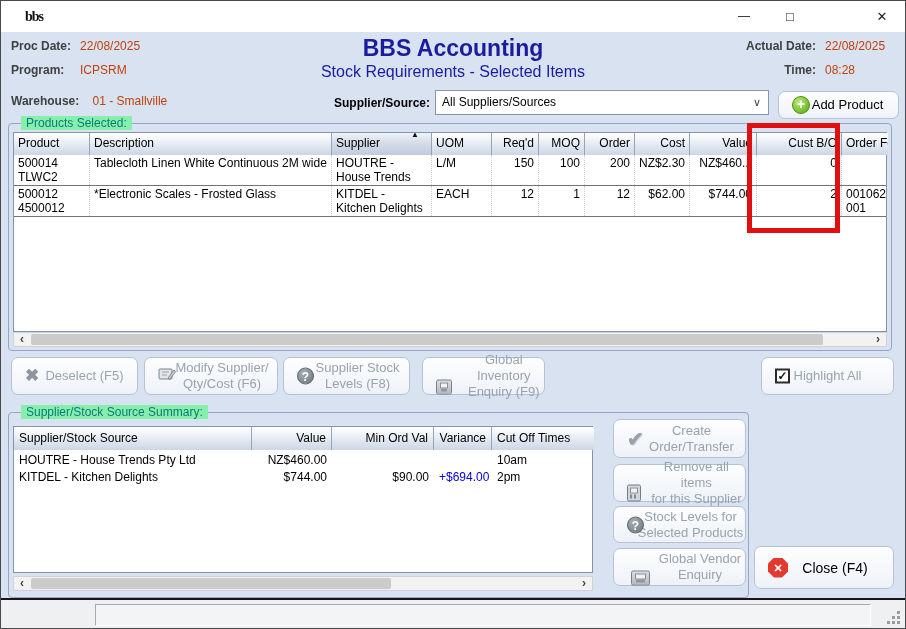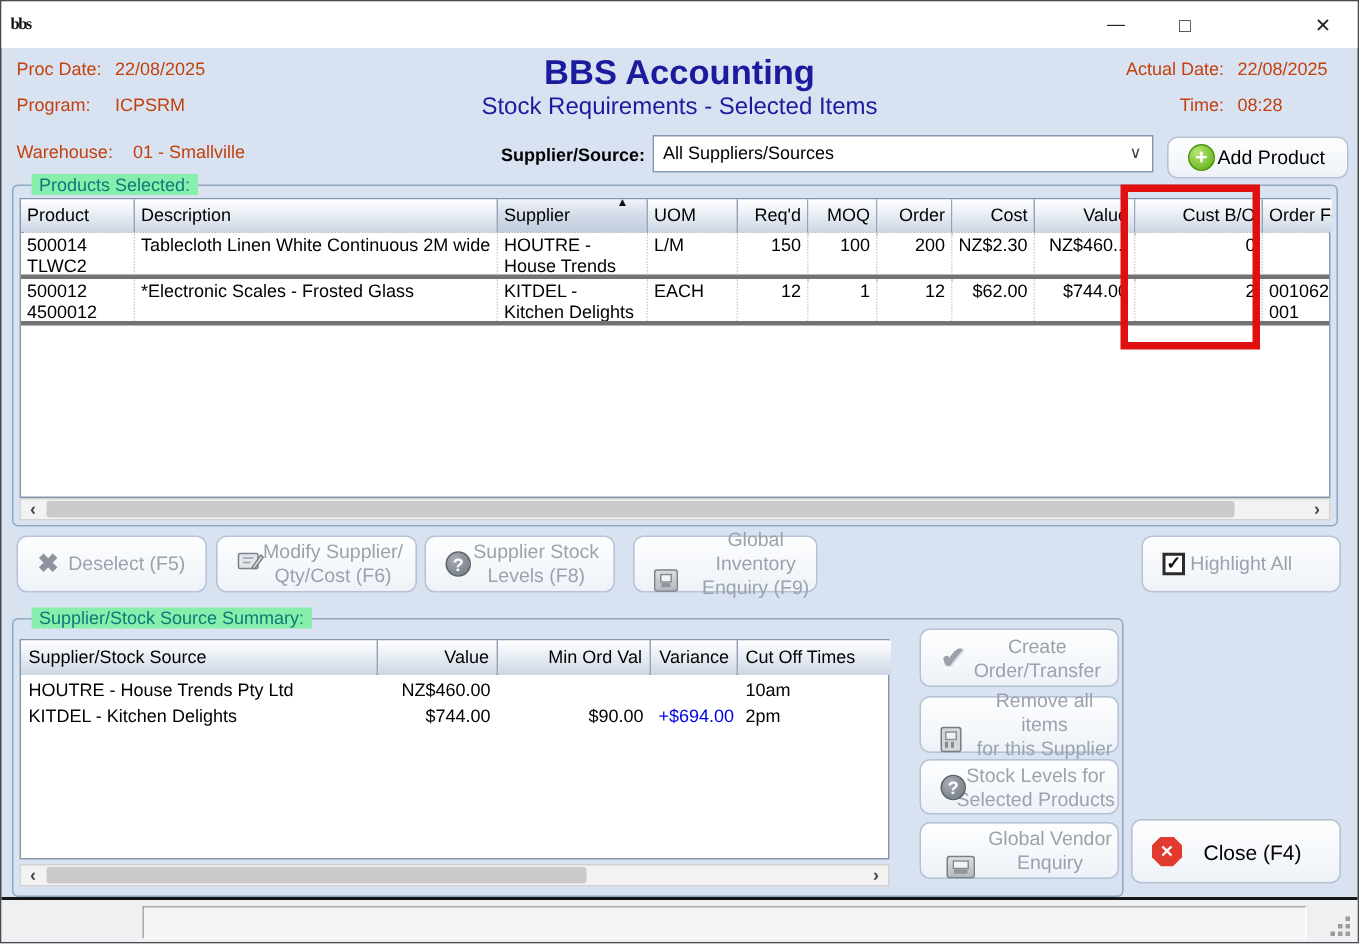--- a/index.html
+++ b/index.html
@@ -3,31 +3,31 @@
 <meta charset="utf-8">
 <style>
   * { margin:0; padding:0; box-sizing:border-box; }
   html,body { width:906px; height:629px; }
   body { font-family:"Liberation Sans", sans-serif; overflow:hidden; background:#fff; position:relative; }
 
   .window { position:absolute; inset:0; border:1px solid #4a4a4a; background:#d8e2f1; }
 
   
   .titlebar { position:absolute; left:0; top:0; right:0; height:31px; background:#fff; }
-  .appicon { position:absolute; left:6px; top:6px; width:20px; height:19px; font-family:"Liberation Serif", serif;
-             font-weight:bold; font-size:11px; letter-spacing:-1px; color:#111; line-height:19px; }
+  .appicon { position:absolute; left:24px; top:6px; width:20px; height:19px; font-family:"Liberation Serif", serif;
+             font-weight:bold; font-size:14px; letter-spacing:-1px; color:#111; line-height:19px; }
   .title-text { position:absolute; left:34px; top:0; line-height:31px; font-size:12px; color:#111; white-space:nowrap; }
   .winbtn { position:absolute; top:0; width:46px; height:31px; text-align:center; line-height:31px; font-size:12px; color:#222; }
   .winbtn.min { right:138px; } .winbtn.max { right:92px; font-size:13px; } .winbtn.cls { right:0; width:46px; font-size:13px; }
 
   
   .hdr-left { position:absolute; left:10px; top:38px; display:grid; grid-template-columns:auto auto; column-gap:9px; row-gap:10px; font-size:12px; }
   .hdr-right { position:absolute; right:8px; top:38px; display:grid; grid-template-columns:auto 72px; column-gap:9px; row-gap:10px; font-size:12px; }
   .hdr-right .lbl { text-align:right; }
-  .lbl { font-weight:normal; color:#c2410c; white-space:nowrap; }
+  .lbl { font-weight:bold; color:#404040; white-space:nowrap; }
   .val { color:#c2410c; white-space:nowrap; }
   .app-title { position:absolute; left:150px; right:150px; top:34px; text-align:center; font-size:23px; font-weight:bold; color:var(--accent-navy,#1b1b9e); }
   .app-subtitle { position:absolute; left:150px; right:150px; top:62px; text-align:center; font-size:16px; font-weight:normal; color:var(--accent-navy,#1b1b9e); }
 
   
   .wh-row { position:absolute; left:10px; top:93px; font-size:12px; }
   .wh-row .val { margin-left:10px; }
   .ss-label { position:absolute; left:333px; top:95px; font-size:12px; font-weight:bold; }
   .combo { position:absolute; left:434px; top:89px; width:334px; height:25px; background:#fff; border:1px solid #8496b2; font-size:12px; }
   .combo .combo-text { position:absolute; left:6px; top:0; line-height:23px; }
@@ -64,21 +64,21 @@
   .grouplabel { position:absolute; font-size:12px; color:var(--group-label-teal,#0c7a7a); background:#86efac; padding:0 5px; white-space:nowrap; }
 
   
   .ptable { position:absolute; left:12px; top:131px; width:874px; height:200px; background:#fff; border:1px solid #8395ad; }
   .thead { position:absolute; left:0; top:0; right:0; height:22px; border-bottom:1px dotted #555; }
   .th { position:absolute; top:0; height:22px; background:linear-gradient(#ffffff,#e9eef5 45%,#ccd6e4);
         border-right:1px solid #96a4ba; font-size:12px; color:#000; padding:3px 4px 0; white-space:nowrap; overflow:hidden; }
   .th.sorted { background:linear-gradient(#eff3f8,#d5dde9 45%,#bfcbdc); }
   .sortarrow { position:absolute; right:12px; top:-3px; font-size:8px; color:#111; }
   .num { text-align:right; }
-  .row { position:absolute; left:0; right:0; height:31px; border-bottom:3px solid #737373; font-size:12px; line-height:14px; }
+  .row { position:absolute; left:0; right:0; height:31px; border-bottom:1px solid #737373; font-size:12px; line-height:14px; }
   .cell { position:absolute; top:0; bottom:0; padding:1px 4px; overflow:hidden; border-right:1px dotted #ccd0d5; white-space:normal; }
   .c0{left:0;width:76px} .c1{left:76px;width:242px} .c2{left:318px;width:100px} .c3{left:418px;width:60px}
   .c4{left:478px;width:47px} .c5{left:525px;width:46px} .c6{left:571px;width:50px} .c7{left:621px;width:55px}
   .c8{left:676px;width:67px} .c9{left:743px;width:85px} .c10{left:828px;width:46px;border-right:none}
 
   
   .hscroll { position:absolute; height:15px; background:#f2f2f2; border:1px solid #d2d2d2; }
   .sarrow { position:absolute; top:0; width:16px; height:13px; font-size:12px; font-weight:bold; color:#444; text-align:center; line-height:12px; }
   .sarrow.left { left:0; } .sarrow.right { right:0; }
   .sthumb { position:absolute; top:1px; height:11px; background:#cbcbcb; border-radius:2px; }

